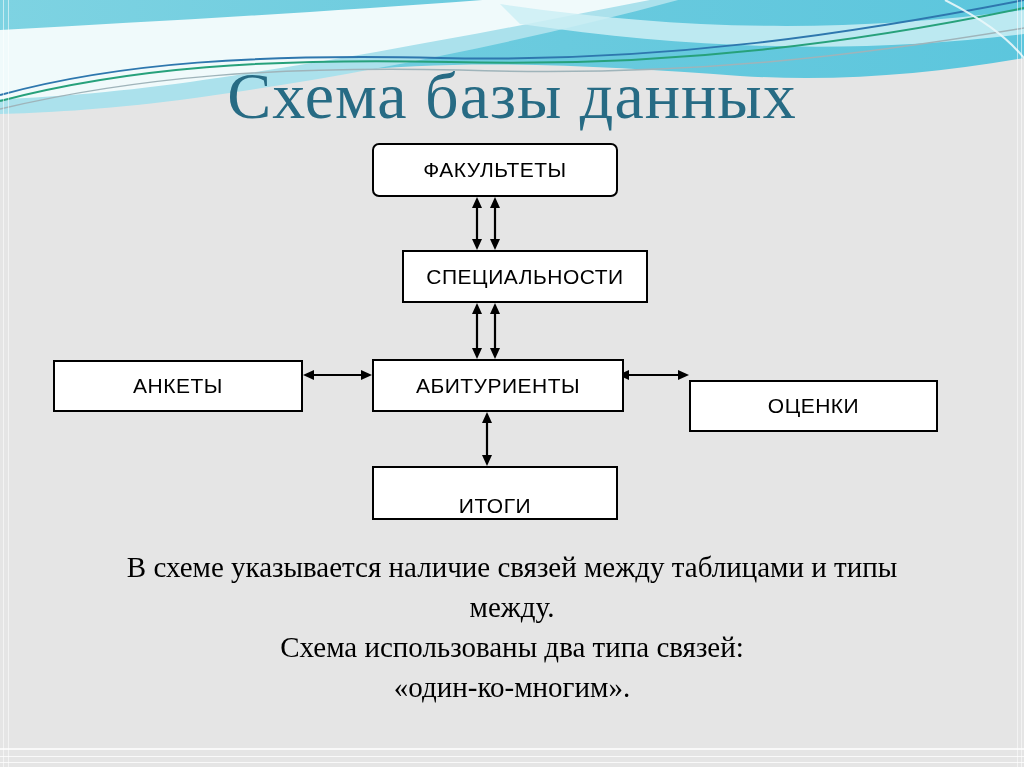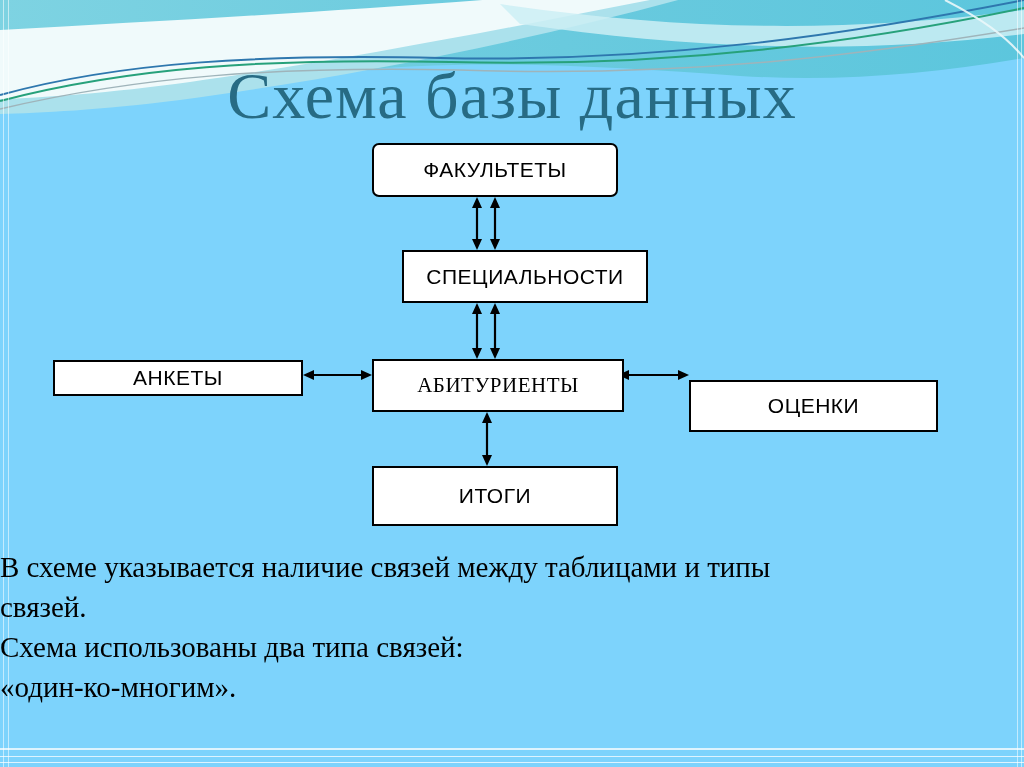--- a/index.html
+++ b/index.html
@@ -1,20 +1,20 @@
 <!DOCTYPE html>
 <html><head>
 <meta charset="utf-8">
 <style>
   html,body{margin:0;padding:0;background:#9fbec6;}
   .slide{
     position:relative;
     width:1024px;height:767px;
     margin:0 auto;
-    background:#7dd3fc;
+    background:#e5e5e5;
     overflow:hidden;
     font-family:"Liberation Serif",serif;
   }
   .header-wave{position:absolute;top:0;left:0;z-index:0;pointer-events:none;}
   .slide-title{
     position:absolute;top:58px;left:0;right:0;z-index:2;
     margin:0;text-align:center;
     font-family:"Liberation Serif",serif;
     font-size:66px;font-weight:400;letter-spacing:1px;
     color:#276b84;
@@ -25,27 +25,27 @@
   .node{
     position:absolute;z-index:2;
     box-sizing:border-box;
     background:#ffffff;border:2px solid #000000;
     display:flex;align-items:center;justify-content:center;
     font-family:"Liberation Sans",sans-serif;
     font-size:21px;color:#000;letter-spacing:0.5px;
   }
   .n-faculties  {left:372px;top:143px;width:246px;height:54px;border-radius:7px;}
   .n-specialties{left:372px;top:250px;width:246px;height:53px;margin-left:30px;}
-  .n-applicants {left:372px;top:359px;width:252px;height:53px;font-family:Liberation Serif, serif;}
-  .n-forms      {left:53px; top:360px;width:250px;height:36px;}
+  .n-applicants {left:372px;top:359px;width:252px;height:53px;}
+  .n-forms      {left:53px; top:360px;width:250px;height:52px;}
   .n-grades     {left:689px;top:360px;width:249px;height:52px;margin-top:20px;}
-  .n-results    {left:372px;top:466px;width:246px;height:60px;}
+  .n-results    {left:372px;top:466px;width:246px;height:54px;align-items:flex-end;}
   .description{
     position:absolute;top:547px;left:0;right:0;z-index:2;
-    text-align:left;
+    text-align:center;
     font-family:"Liberation Serif",serif;
     font-size:29px;line-height:40px;color:#000;
   }
   .footer-lines .h{position:absolute;left:0;width:1024px;height:1px;background:rgba(255,255,255,0.75);z-index:1;}
   .footer-lines .h1{top:748px;height:2px;}
   .footer-lines .h2{top:756px;}
   .footer-lines .h3{top:762px;}
   .footer-lines .v{position:absolute;top:0;height:767px;width:1px;background:rgba(255,255,255,0.55);z-index:1;}
   .footer-lines .vr1{left:1017px;}
   .footer-lines .vr2{left:1021px;}
@@ -130,21 +130,21 @@
 
     <g>
       <line x1="487" y1="421" x2="487" y2="457"></line>
       <polygon points="487,412 482,423 492,423"></polygon>
       <polygon points="487,466 482,455 492,455"></polygon>
     </g>
   </svg>
 
   <div class="description">
     <div>В схеме указывается наличие связей между таблицами и типы</div>
-    <div>связей.</div>
+    <div>между.</div>
     <div>Схема использованы два типа связей:</div>
     <div>«один-ко-многим».</div>
   </div>
 
   <div class="footer-lines">
     <div class="h h1"></div>
     <div class="h h2"></div>
     <div class="h h3"></div>
     <div class="v vr1"></div>
     <div class="v vr2"></div>

